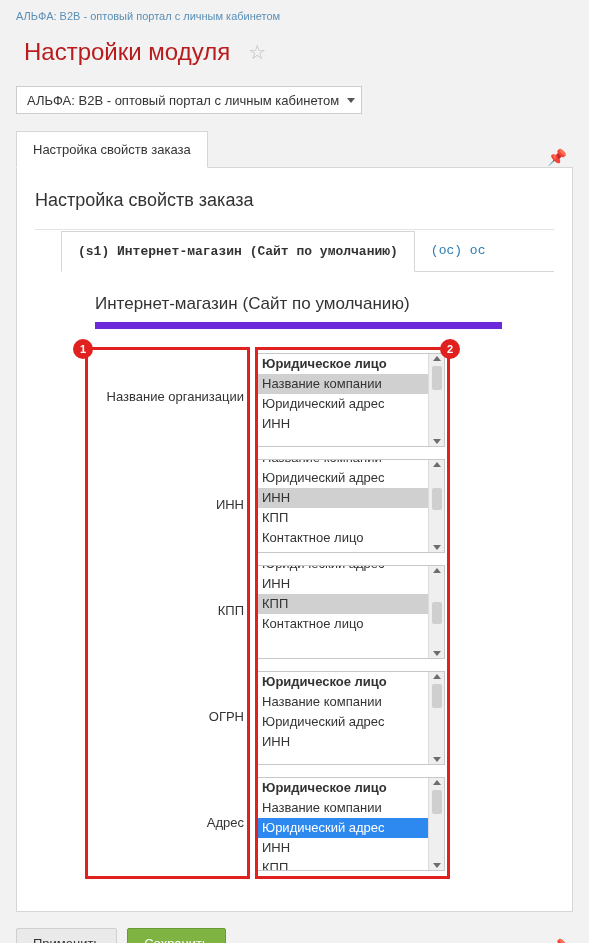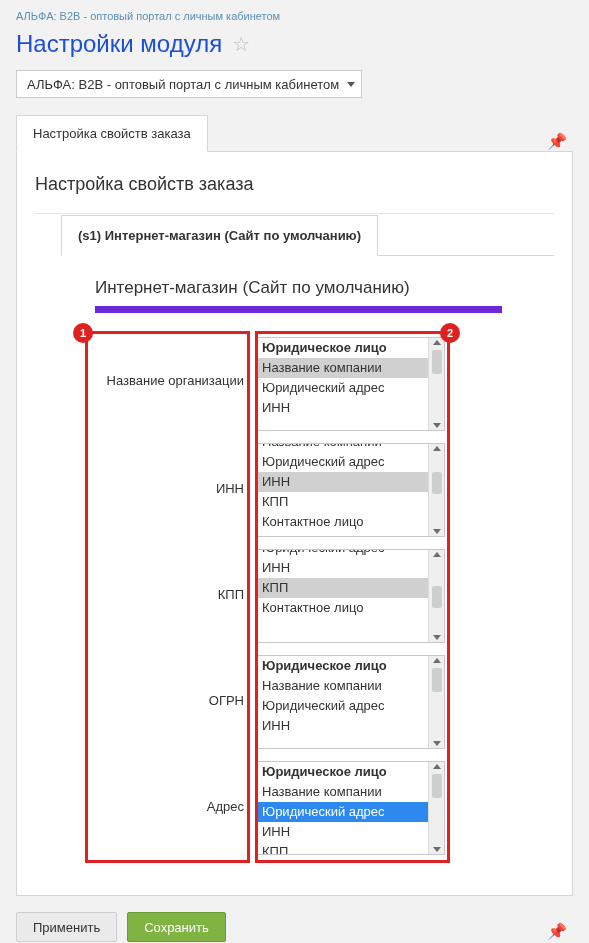--- a/index.html
+++ b/index.html
@@ -24,22 +24,22 @@
   }
   .title-row {
     display: flex;
     align-items: center;
     gap: 10px;
     padding: 4px 0 12px;
   }
   .page-title {
     font-size: 24px;
     font-weight: normal;
-    color: #1d4ed8;
-    margin: 0;
+    color: #b91c1c;
+    margin: 8px;
   }
   .star-icon {
     color: #bbb;
     font-size: 20px;
     cursor: pointer;
     line-height: 1;
   }
   .select-row { padding-bottom: 16px; }
   .select-box {
     display: inline-flex;
@@ -114,20 +114,21 @@
     padding: 12px 16px;
     font-size: 13px;
     font-weight: bold;
     color: #333;
     background: #fff;
     border: 1px solid #d6d6d6;
     border-bottom: none;
     position: relative;
     top: 1px;
     cursor: pointer;
+    font-family: Liberation Mono, monospace;
   }
   .inner-tab.active { border-bottom: 1px solid #fff; }
   .inner-tab.secondary {
     color: #2b7cb3;
     font-weight: normal;
     border: none;
     background: transparent;
   }
 
   .inner-panel {
@@ -301,20 +302,23 @@
     <div class="pin-slot">📌</div>
   </div>
 
   <div class="panel">
     <h2 class="section-title">Настройка свойств заказа</h2>
 
     <div class="inner-tabs-wrap">
       <div class="inner-tabs">
         <div class="inner-tab active">
           <span>(s1) Интернет-магазин (Сайт по умолчанию)</span>
+        </div>
+        <div class="inner-tab secondary">
+          <span>(oc) oc</span>
         </div>
       </div>
 
       <div class="inner-panel">
         <h3 class="sub-title">Интернет-магазин (Сайт по умолчанию)</h3>
 
         <div class="annotated-area" style="height:540px;">
           <div class="red-box red-box-left"></div>
           <div class="red-box red-box-right"></div>
           <div class="callout callout-1">1</div>

